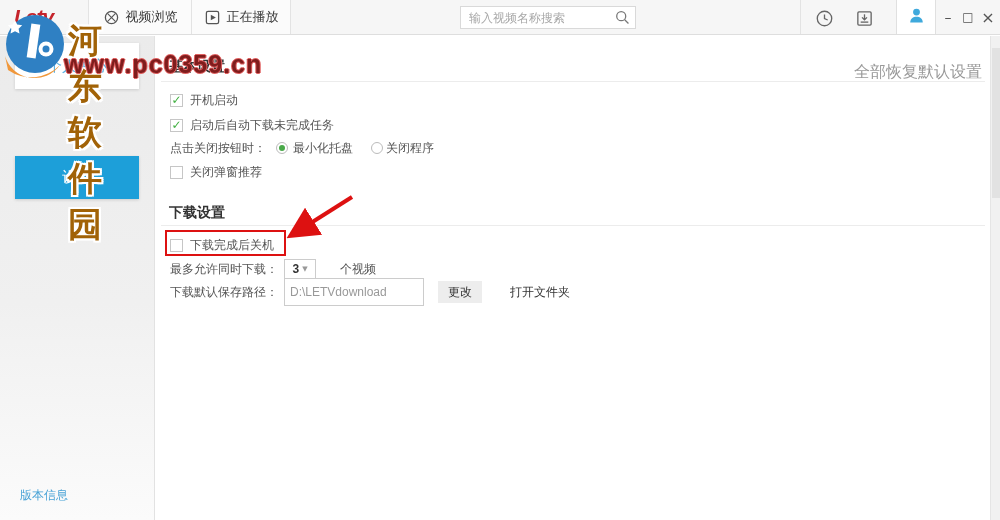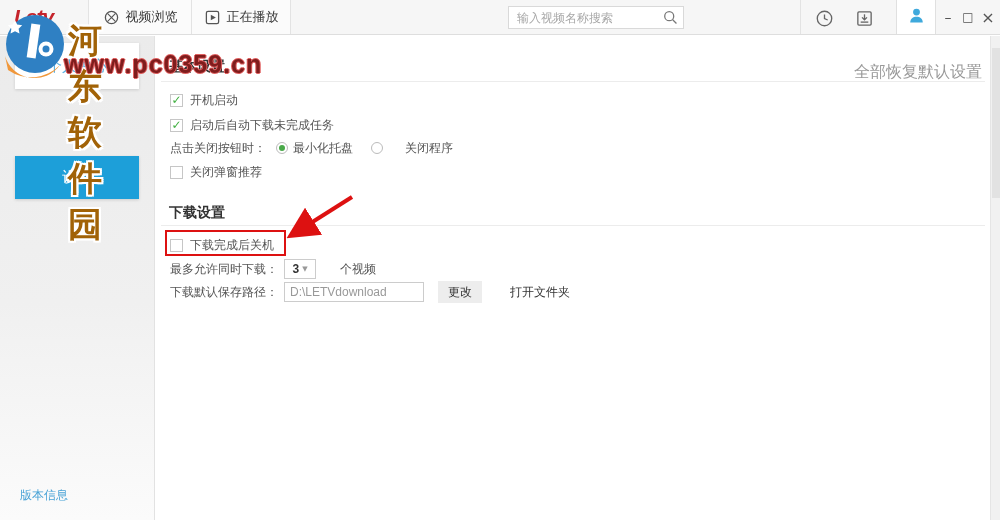--- a/index.html
+++ b/index.html
@@ -10,21 +10,21 @@
   
   .topbar { position:absolute; left:0; top:0; width:1000px; height:35px;
             background:#f6f6f6; border-bottom:1px solid #dedede; z-index:10; }
   .vsep { position:absolute; top:0; width:1px; height:34px; background:#e3e3e3; }
   .logo { position:absolute; left:14px; top:5px; font-size:21px; font-weight:bold;
           font-style:italic; color:#c5242b; letter-spacing:-1px; }
   .tab { position:absolute; top:0; height:34px; display:flex; align-items:center;
          justify-content:center; gap:6px; background:#fbfbfb; font-size:13px; color:#3a3a3a;
          cursor:pointer; }
   .tab svg { display:block; }
-  .searchbox { position:absolute; left:460px; top:6px; width:176px; height:23px;margin-left:48px; }
+  .searchbox { position:absolute; left:460px; top:6px; width:176px; height:23px; }
   .searchbox input { width:100%; height:100%; border:1px solid #d9d9d9; background:#fff;
                      font-size:12px; color:#555; padding:0 26px 0 8px; outline:none;
                      font-family:"Liberation Sans", sans-serif; }
   .searchbox input::placeholder { color:#a8a8a8; }
   .search-icon { position:absolute; right:5px; top:3px; cursor:pointer; }
   .icon-btn { position:absolute; top:7px; width:22px; height:22px; display:flex;
               align-items:center; justify-content:center; cursor:pointer; }
   .user-box { position:absolute; left:896px; top:0; width:40px; height:34px; background:#fff;
               border-left:1px solid #e0e0e0; border-right:1px solid #e0e0e0;
               display:flex; align-items:center; justify-content:center; cursor:pointer; }
@@ -59,21 +59,21 @@
   .cb-label { margin-left:7px; cursor:default; }
   .radio { width:12px; height:12px; border:1px solid #bbb; border-radius:50%; background:#fff;
            display:inline-flex; align-items:center; justify-content:center; cursor:pointer;
            flex:none; }
   .radio .dot { width:6px; height:6px; border-radius:50%; background:#49a949; }
   .select-box { margin-left:6px; width:32px; height:20px; border:1px solid #ccc; background:#fff;
                 display:inline-flex; align-items:center; justify-content:center; gap:3px;
                 cursor:pointer; }
   .select-value { font-size:12px; font-weight:bold; color:#333; }
   .select-arrow { font-size:7px; color:#999; font-family:"DejaVu Sans", sans-serif; }
-  .path-input { margin-left:6px; width:140px; height:20px; border:1px solid #ccc; background:#fff;
+  .path-input { margin-left:6px; width:140px; height:28px; border:1px solid #ccc; background:#fff;
                 font-size:12px; color:#999; padding:0 5px; outline:none;
                 font-family:"Liberation Sans", sans-serif; }
   .change-btn { margin-left:14px; width:44px; height:22px; background:#ededed; border:none;
                 font-size:12px; color:#333; cursor:pointer;
                 font-family:"Liberation Sans", sans-serif; }
   .open-folder { margin-left:28px; font-size:12px; color:#333; cursor:pointer; }
 
   
   .scroll-track { position:absolute; right:0; top:36px; width:10px; height:484px;
                   background:#f1f1f1; border-left:1px solid #e5e5e5; z-index:6; }
@@ -195,21 +195,21 @@
       <span class="cb-label">启动后自动下载未完成任务</span>
     </div>
 
     <div class="row" style="top:102px">
       <span>点击关闭按钮时：</span>
       <span class="radio" style="margin-left:10px">
           <span class="dot"></span>
         </span>
       <span class="cb-label" style="margin-left:5px">最小化托盘</span>
       <span class="radio" style="margin-left:18px"></span>
-      <span class="cb-label" style="margin-left:22px">关闭程序</span>
+      <span class="cb-label" style="margin-left:3px">关闭程序</span>
     </div>
 
     <div class="row" style="top:126px">
       <span class="checkbox"></span>
       <span class="cb-label">关闭弹窗推荐</span>
     </div>
 
     <div class="section-title" style="top:168px">下载设置</div>
     <div class="divider" style="top:189px"></div>
 

